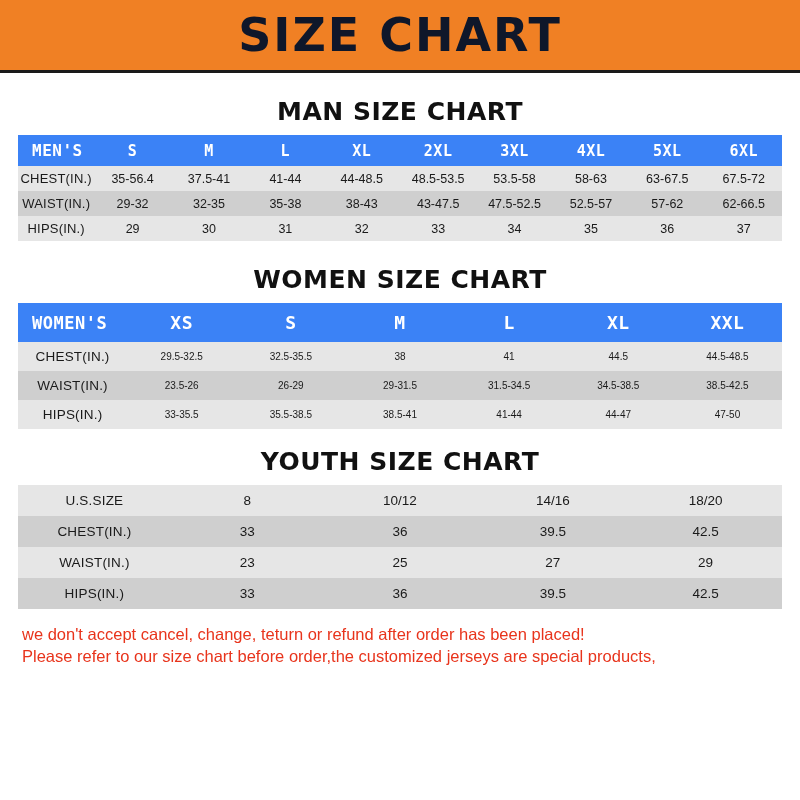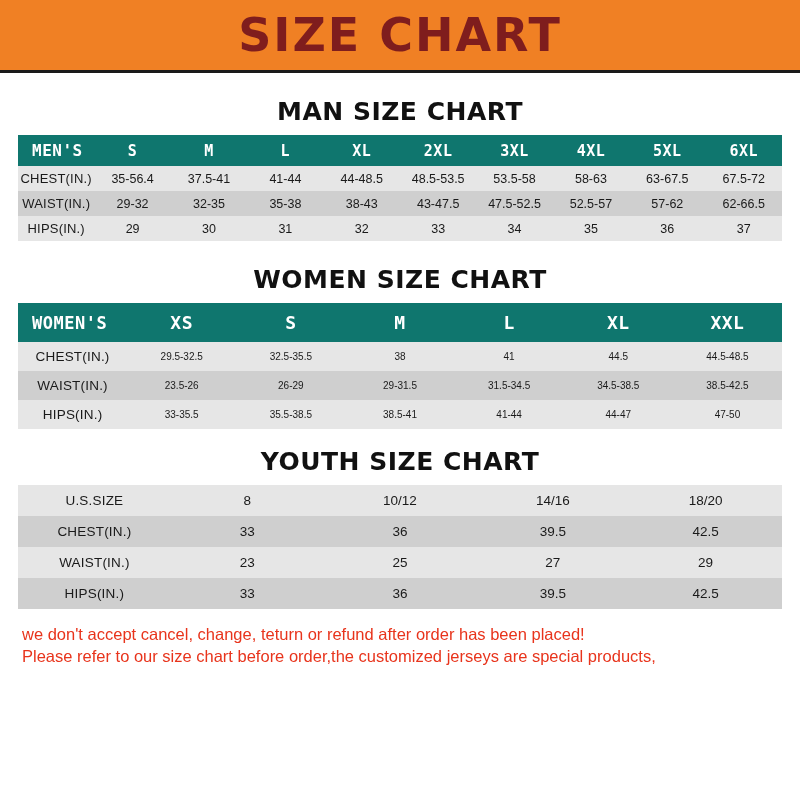--- a/index.html
+++ b/index.html
@@ -28,21 +28,21 @@
     display: flex;
     align-items: center;
     justify-content: center;
     border-bottom: 3px solid #1a1a1a;
   }
   .banner-title {
     font-family: "DejaVu Sans", sans-serif;
     font-weight: bold;
     font-size: 46px;
     letter-spacing: 2px;
-    color: #7f1d1d;
+    color: #0f172a;
     line-height: 1;
   }
   .content {
     padding: 10px 18px;
     flex: 1;
     display: flex;
     flex-direction: column;
   }
   .section-title {
     text-align: center;
@@ -55,21 +55,21 @@
   .t-man { margin-top: 14px; margin-bottom: 9px; }
   .t-women { margin-top: 24px; margin-bottom: 9px; }
   .t-youth { margin-top: 18px; margin-bottom: 9px; }
 
   table {
     width: 100%;
     border-collapse: collapse;
     table-layout: fixed;
   }
   table tr.head-row {
-    background: #0f766e;
+    background: #3b82f6;
     color: #ffffff;
   }
   table tr.head-row th {
     font-family: "DejaVu Sans Mono", monospace;
     font-weight: bold;
     font-size: 15px;
     padding: 6px 0;
     text-align: center;
     letter-spacing: 0.5px;
   }

